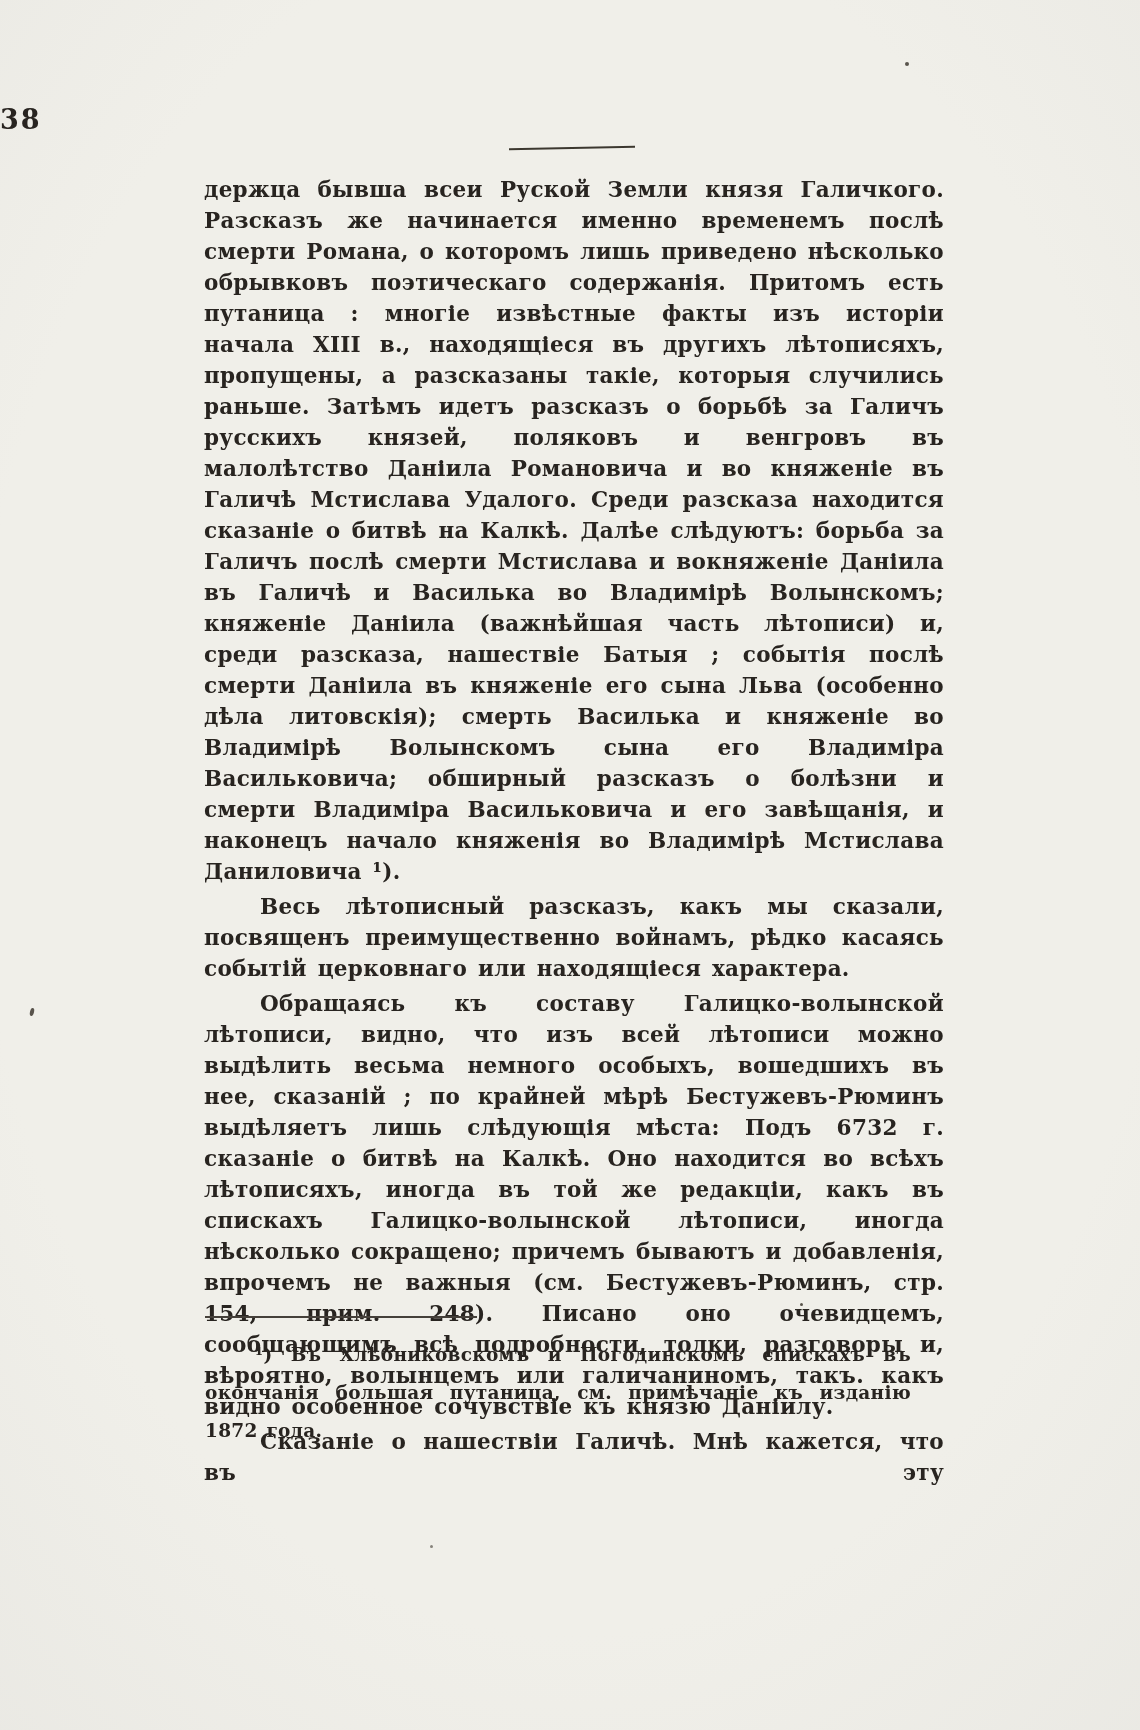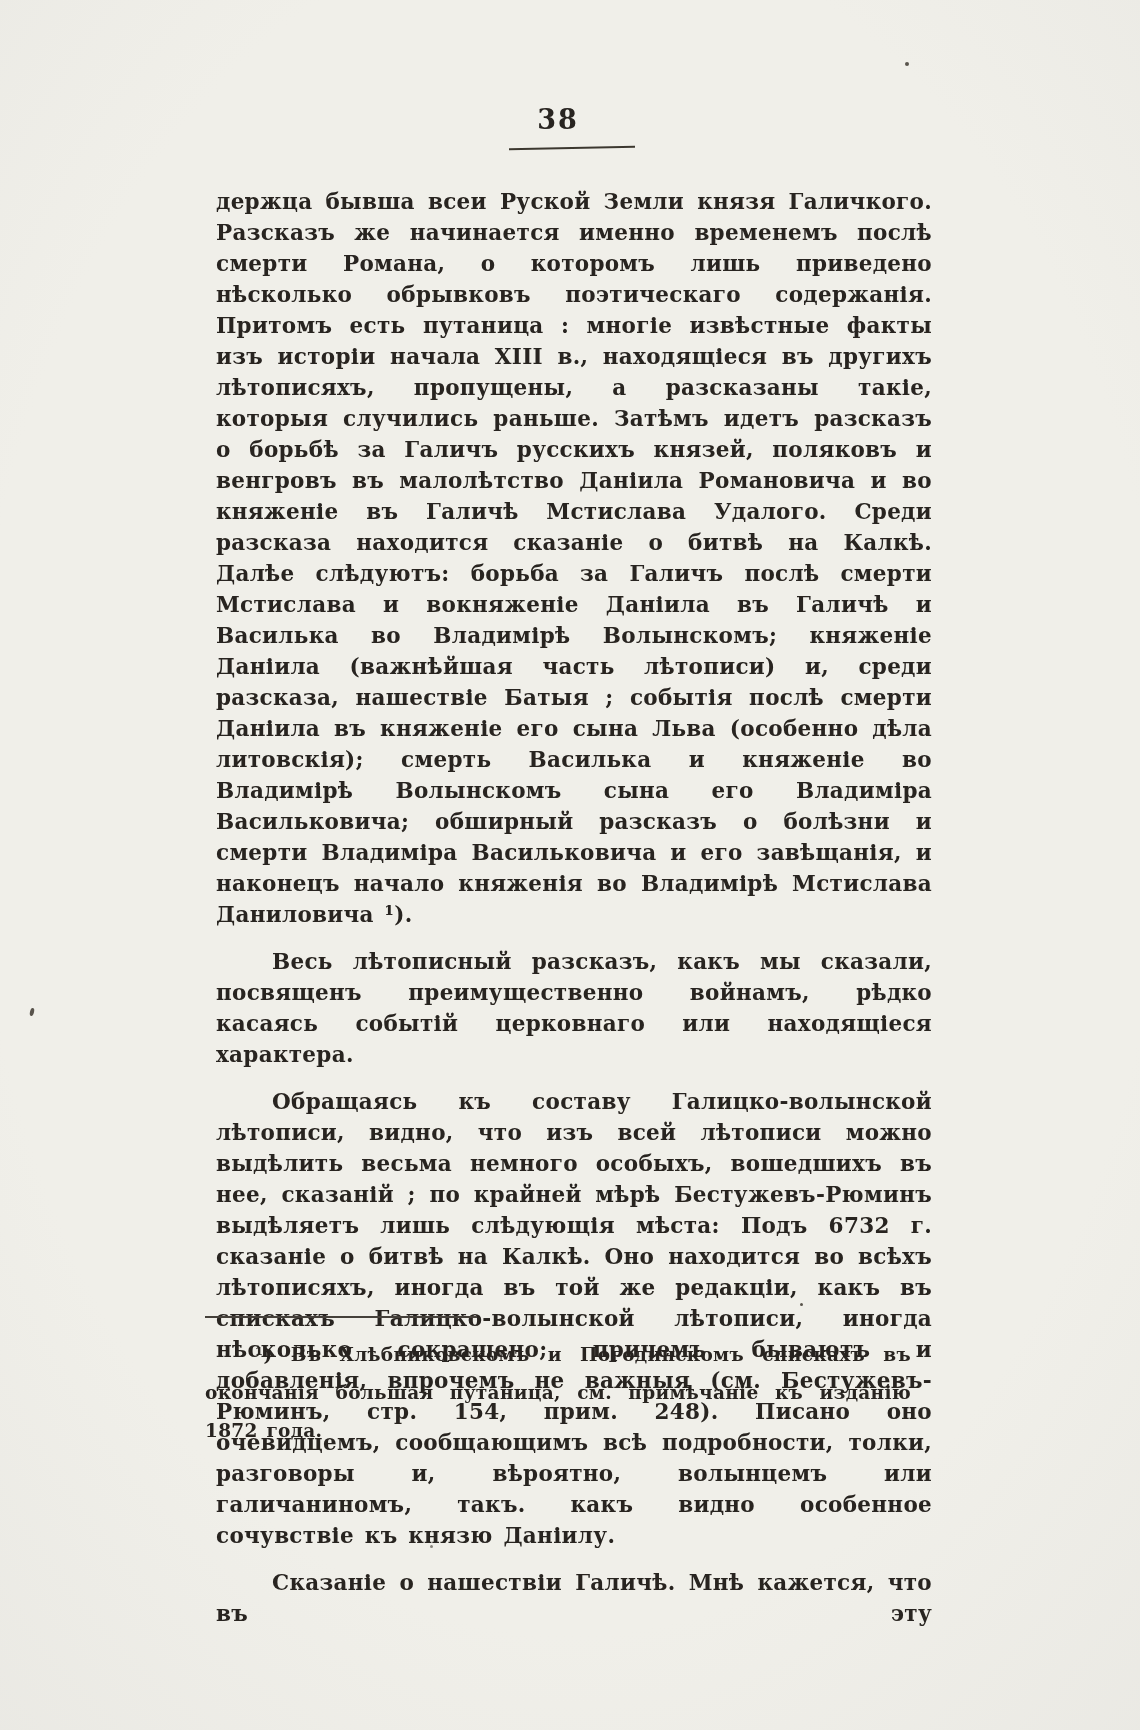--- a/index.html
+++ b/index.html
@@ -16,21 +16,21 @@
   .page {
     position: absolute;
     inset: 0;
     background: radial-gradient(ellipse 95% 90% at 50% 45%, #f0efe9 55%, #e6e5e0 100%);
   }
   .page-number {
     position: absolute;
     top: 104px;
     left: 0;
     width: 1116px;
-    text-align: center;
+    text-align: left;
     font-size: 27px;
     font-weight: bold;
     letter-spacing: 2px;
   }
   .page-number-rule {
     position: absolute;
     top: 147px;
     left: 509px;
     width: 126px;
     height: 2px;
@@ -42,21 +42,21 @@
     left: 200px;
     top: 170px;
     width: 748px;
     font-size: 21.5px;
     line-height: 31px;
     font-weight: bold;
     text-align: justify;
     word-spacing: 3px;
     letter-spacing: 0.3px;
   }
-  .text-block p { margin: 16px; padding: 0; }
+  .text-block p { margin: 4px; padding: 0; }
   .text-block p.indent { text-indent: 56px; }
   .text-block p.force-justify { text-align-last: justify; }
   .footnote-rule {
     position: absolute;
     top: 1316px;
     left: 205px;
     width: 272px;
     height: 2px;
     background: #45403a;
   }

